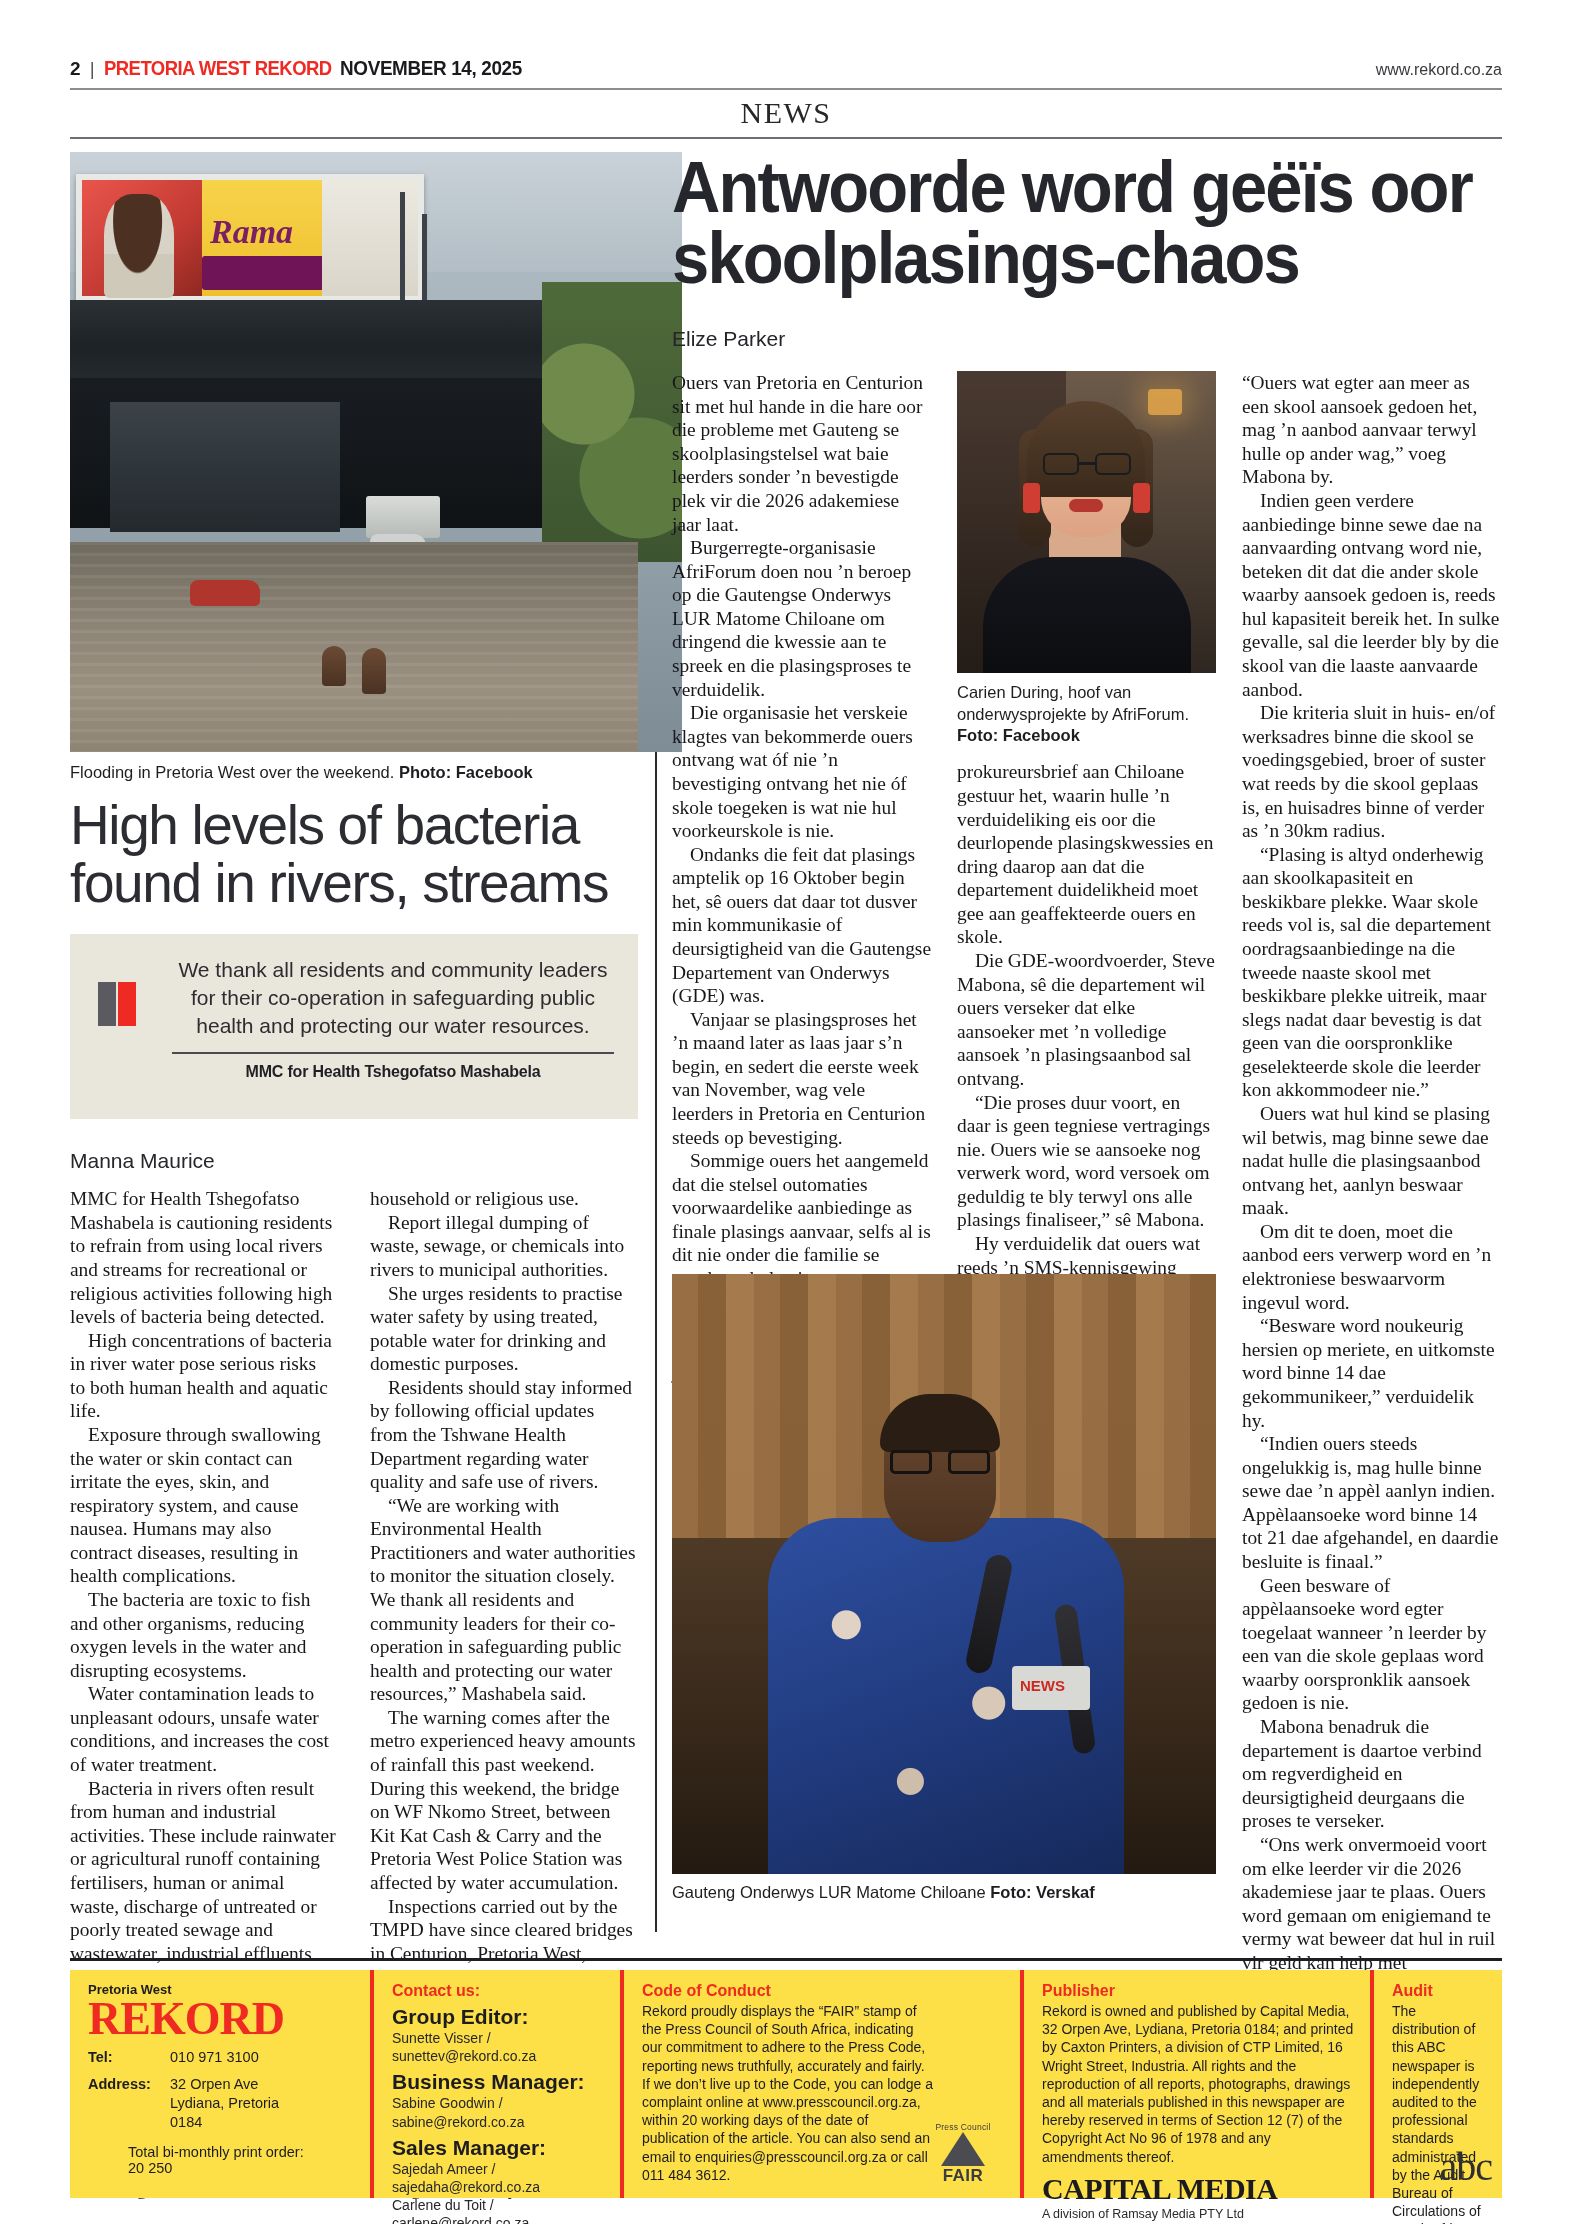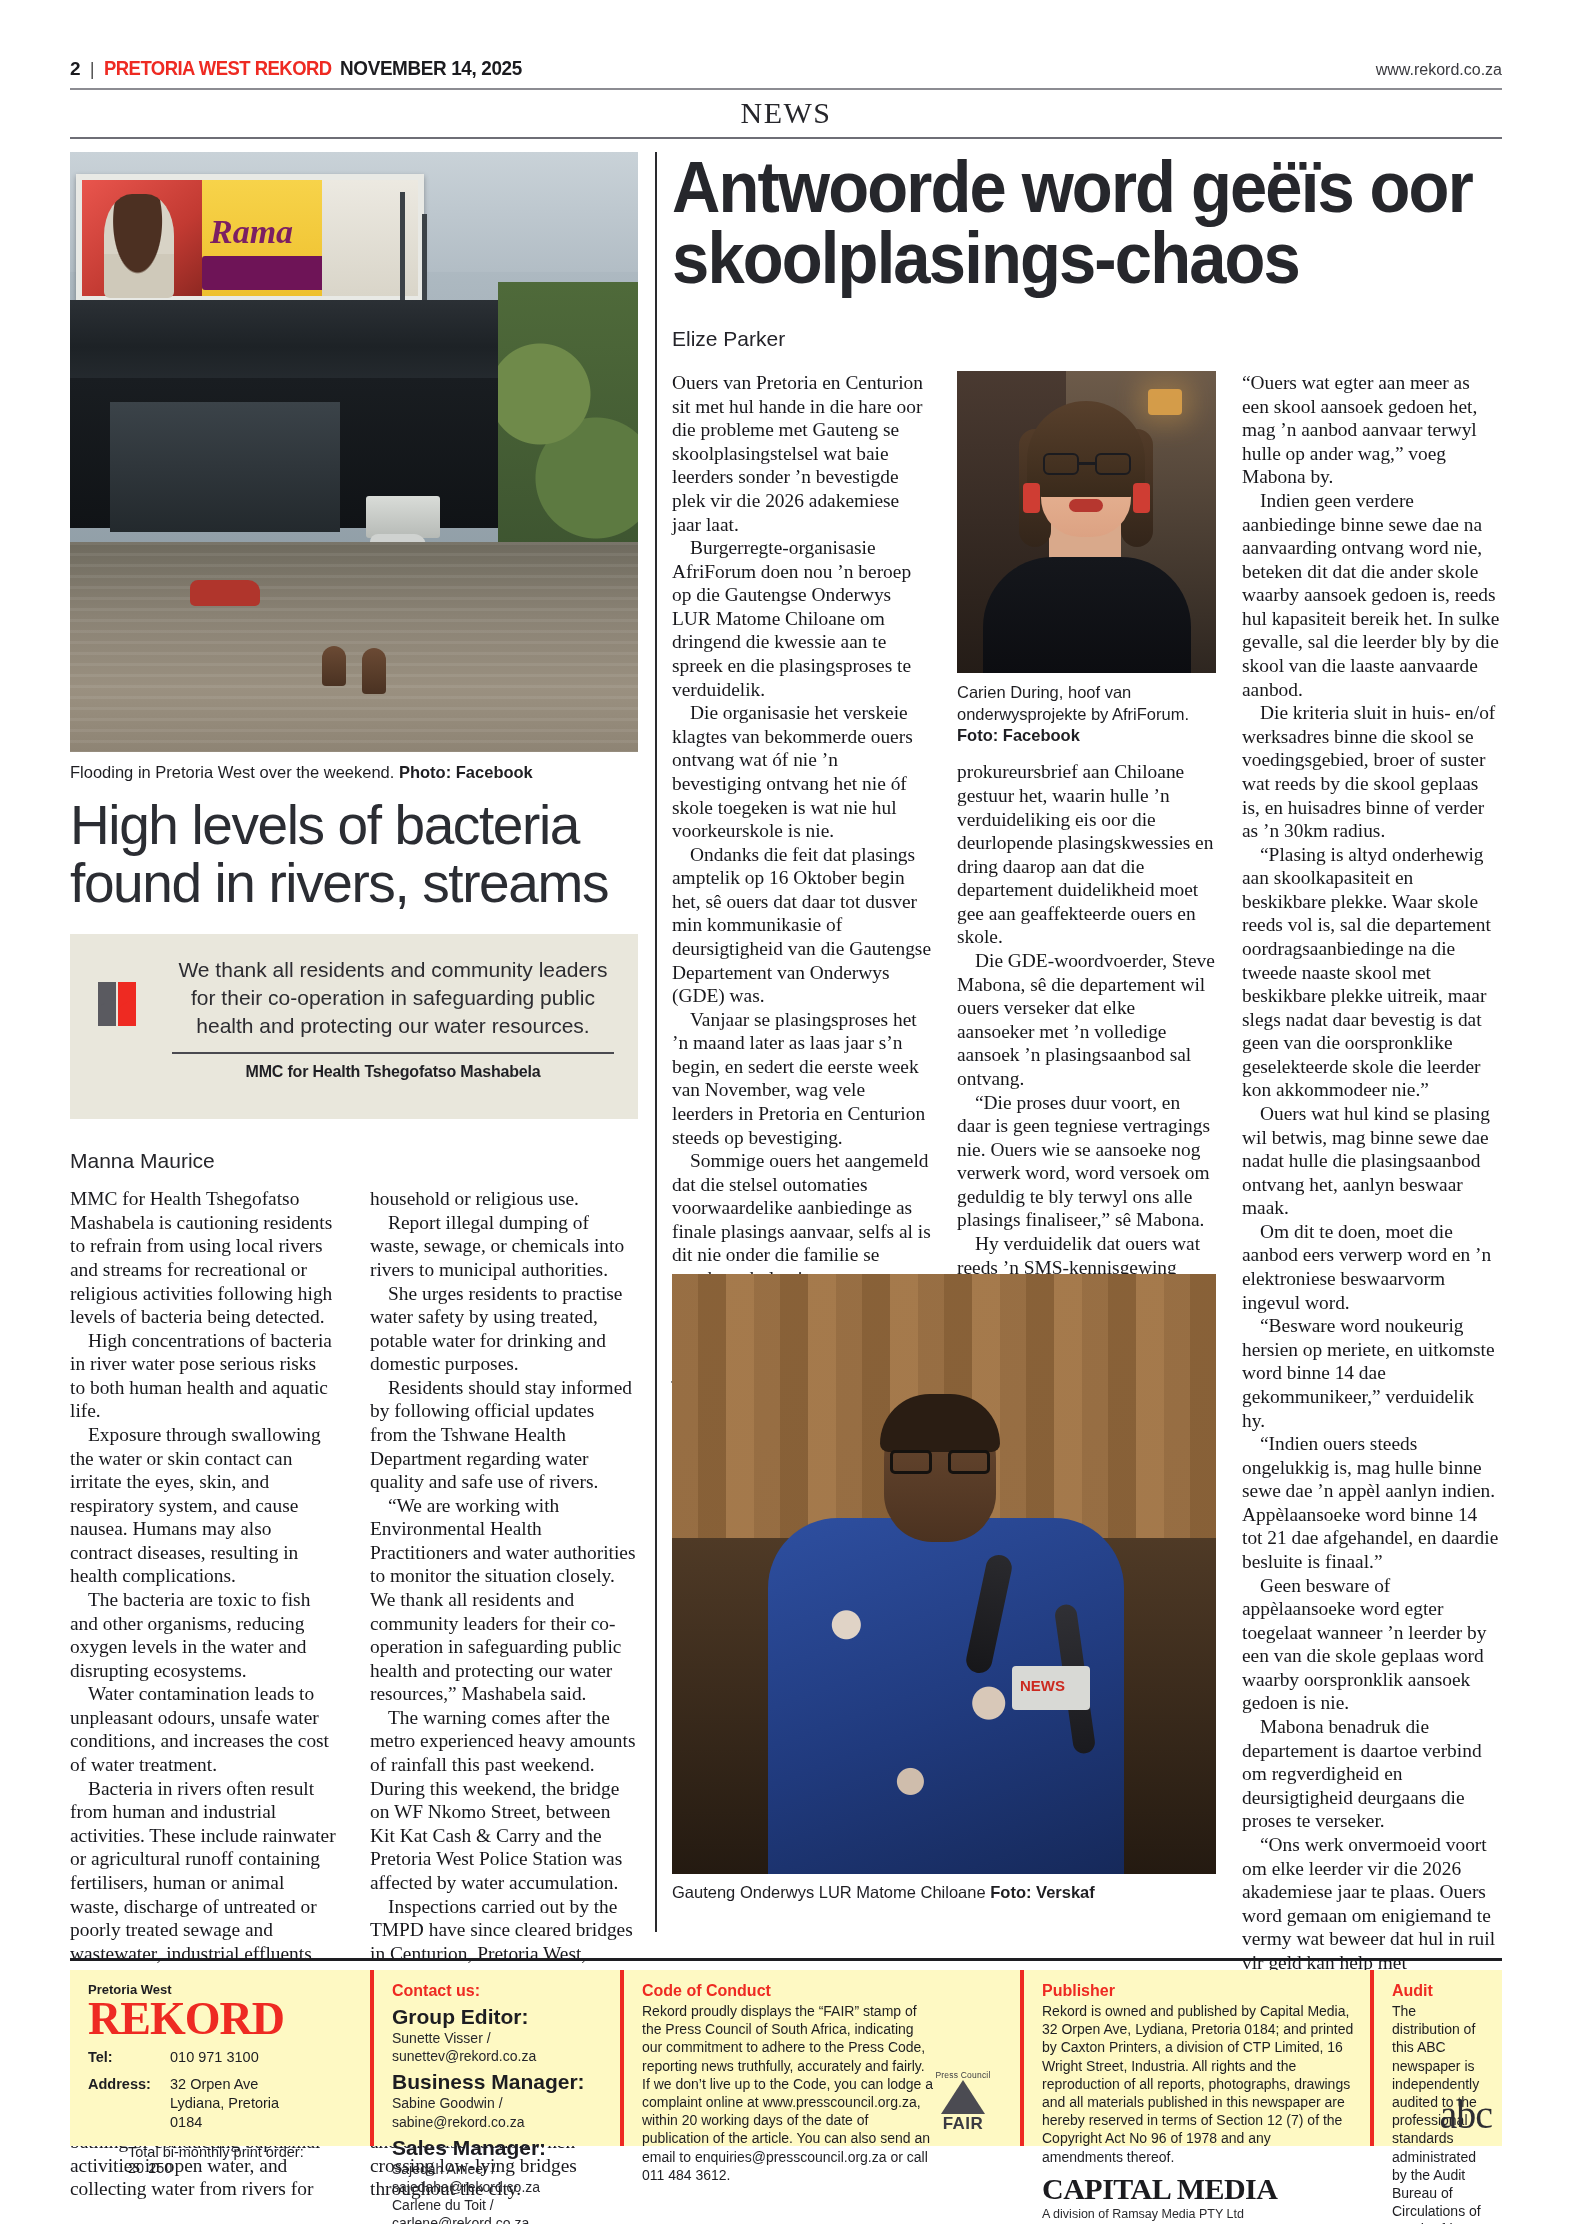--- a/index.html
+++ b/index.html
@@ -44,21 +44,21 @@
   }
   .rule-section {
     position: absolute; left: 70px; top: 137px; width: 1432px;
     height: 2px; background: #6e6e76;
   }
 
   
   .left-col { position: absolute; left: 70px; top: 152px; width: 568px; }
 
   .photo-flood {
-    position: relative; width: 568px; height: 600px; overflow: hidden;
+    position: relative; width: 612px; height: 600px; overflow: hidden;
     background: linear-gradient(#b9c4cc, #7d8c95);
   }
   .photo-flood .sky {
     position: absolute; left: 0; top: 0; width: 100%; height: 120px;
     background: linear-gradient(#c9d2d8, #b2bdc5);
   }
   .photo-flood .billboard {
     position: absolute; left: 6px; top: 22px; width: 348px; height: 128px;
     background: #f2f3f0; border: 6px solid #e8e9e5;
     box-shadow: 0 2px 5px rgba(0,0,0,.3);
@@ -358,22 +358,22 @@
     margin-top: 9px; font-family: "Liberation Sans", sans-serif;
     font-size: 16.5px; color: #1e1e22;
   }
   .caption-speaker b { font-weight: 700; }
 
   
   .rule-footer {
     position: absolute; left: 70px; top: 1958px; width: 1432px; height: 3px; background: #1e1e22;
   }
   .footer {
-    position: absolute; left: 70px; top: 1970px; width: 1432px; height: 176px;
-    background: #fef9c3; display: flex;
+    position: absolute; left: 70px; top: 1970px; width: 1432px; height: 228px;
+    background: #fde047; display: flex;
     font-family: "Liberation Sans", sans-serif;
   }
   .fcol { position: relative; padding: 12px 16px 12px 18px; }
   .fcol + .fcol { border-left: 4px solid #ee2a22; }
   .fcol-1 { width: 300px; }
   .fcol-2 { width: 250px; }
   .fcol-3 { width: 400px; }
   .fcol-4 { width: 350px; }
   .fcol-5 { width: 132px; }
 

